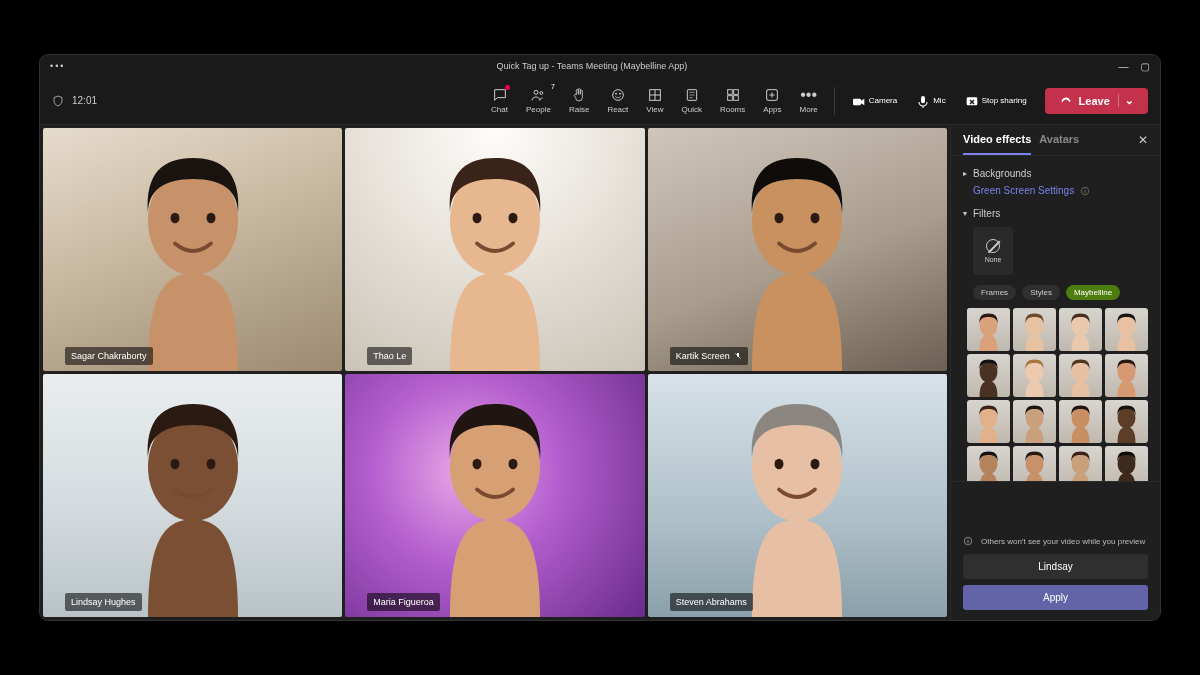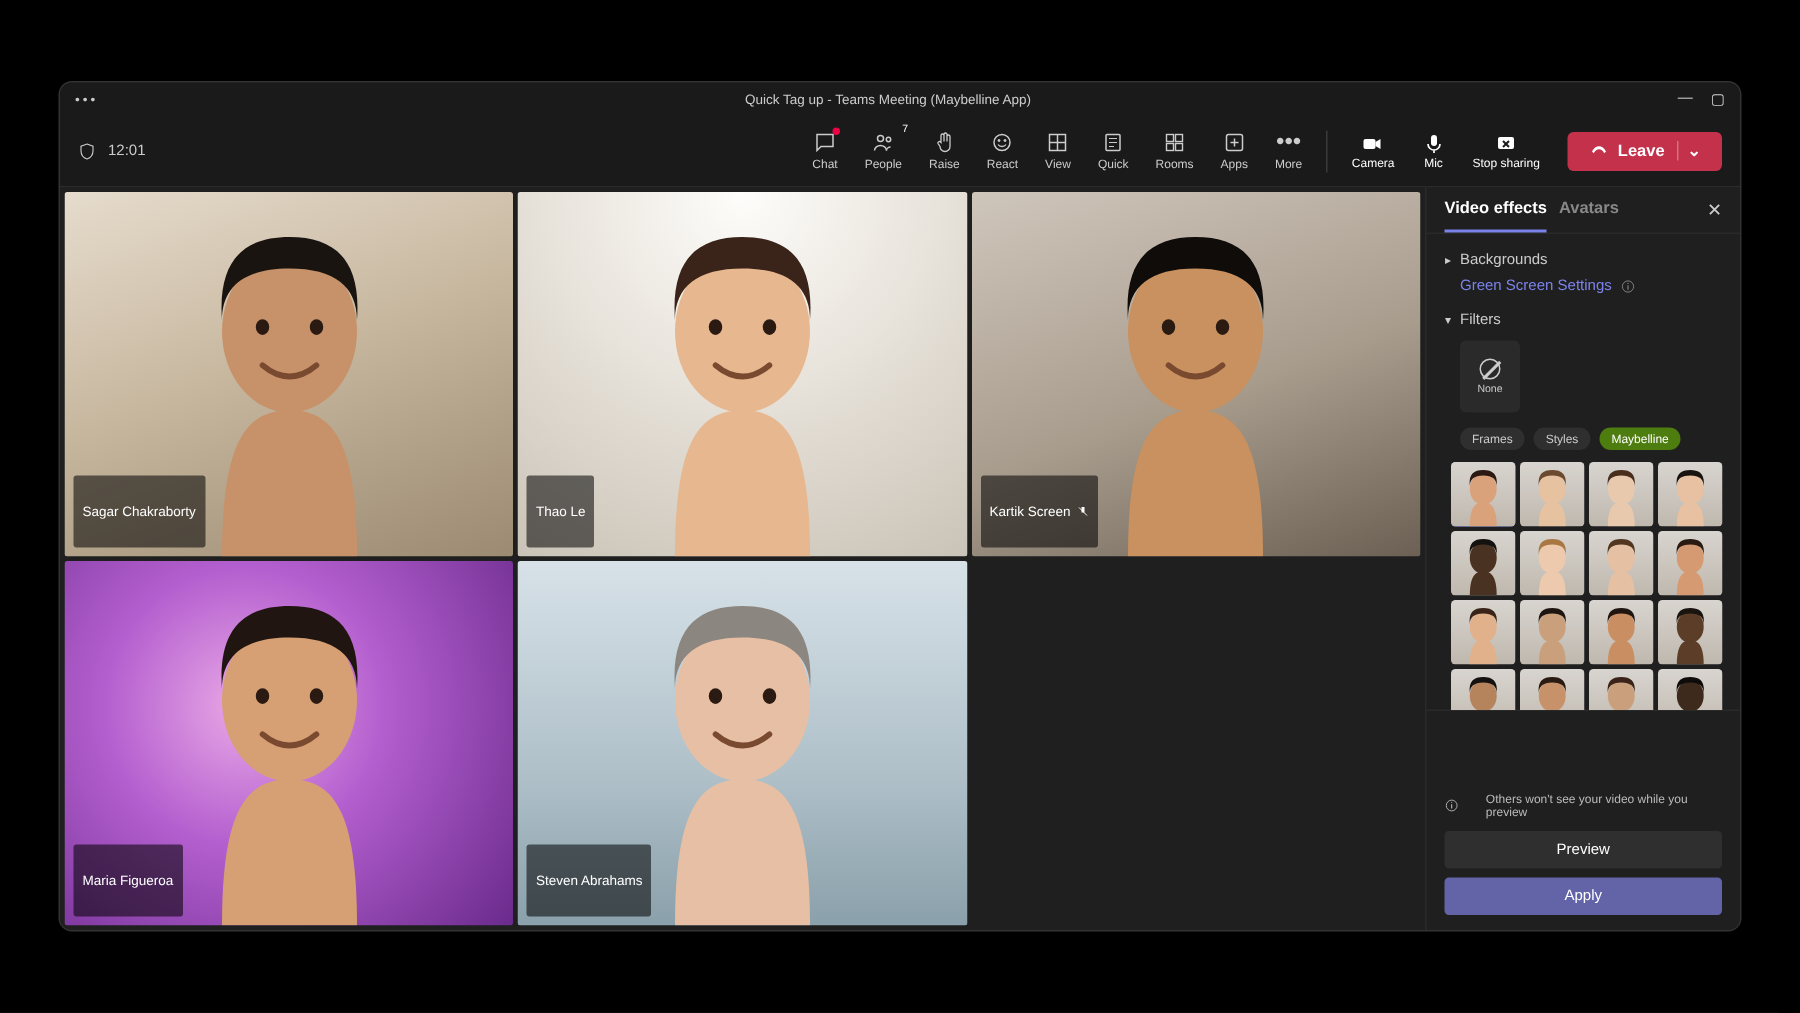--- a/index.html
+++ b/index.html
@@ -16,32 +16,32 @@
   .toolbar { height: 48px; background: #1a1a1a; display: flex; align-items: center; padding: 0 12px; color: #ccc; font-size: 9px; border-bottom: 1px solid #2a2a2a; }
   .toolbar .left { display: flex; align-items: center; gap: 8px; flex: 1; }
   .toolbar .shield { width: 12px; height: 14px; }
   .toolbar .actions { display: flex; gap: 2px; align-items: center; }
   .tool-btn { display: flex; flex-direction: column; align-items: center; gap: 2px; padding: 4px 8px; cursor: pointer; border-radius: 4px; position: relative; }
   .tool-btn .icon { width: 16px; height: 16px; fill: #ccc; stroke: #ccc; display:flex; align-items:center; justify-content:center; }
   .tool-btn .label { font-size: 8px; color: #ccc; }
   .badge { position: absolute; top: 0; right: 4px; font-size: 7px; color: #fff; }
   .badge.dot { width: 5px; height: 5px; background: #e04; border-radius: 50%; top: 2px; right: 6px; }
   .divider { width: 1px; height: 28px; background: #3a3a3a; margin: 0 6px; }
-  .media-btn { display: flex; flex-direction: column; align-items: center; gap: 2px; padding: 4px 8px; cursor: pointer; color: #fff; }
+  .media-btn { display: flex; flex-direction: row; align-items: center; gap: 2px; padding: 4px 8px; cursor: pointer; color: #fff; }
   .media-btn .icon { width: 16px; height: 14px; fill: #fff; }
   .media-btn .label { font-size: 8px; }
   .leave-btn { background: #c4314b; color: #fff; padding: 6px 14px; border-radius: 4px; display: flex; align-items: center; gap: 6px; cursor: pointer; margin-left: 8px; font-size: 11px; font-weight: 600; }
   .leave-btn .chev { border-left: 1px solid rgba(255,255,255,.3); padding-left: 6px; margin-left: 2px; }
 
   .body { flex: 1; display: flex; overflow: hidden; }
   .grid { flex: 1; display: grid; grid-template-columns: repeat(3, 1fr); grid-template-rows: repeat(2, 1fr); gap: 3px; padding: 3px; background: #1f1f1f; }
   .tile { position: relative; overflow: hidden; border-radius: 2px; }
   .tile .bg { position: absolute; inset: 0; }
   .tile .person { position: absolute; inset: 0; }
-  .name-tag { position: absolute; bottom: 6px; left: 6px; background: rgba(0,0,0,.55); color: #fff; font-size: 9px; padding: 19px 6px; border-radius: 2px; display: flex; align-items: center; gap: 4px; }
+  .name-tag { position: absolute; bottom: 6px; left: 22px; background: rgba(0,0,0,.55); color: #fff; font-size: 9px; padding: 4px 6px; border-radius: 2px; display: flex; align-items: center; gap: 4px; }
 
   
   .bg1 { background: linear-gradient(160deg, #e6dccd 0%, #c8b8a0 45%, #9c8a72 100%); }
   .bg2 { background: radial-gradient(circle at 50% 0%, #fefdfb 0%, #e8e3db 45%, #cac3b7 100%); }
   .bg3 { background: linear-gradient(160deg, #cfc6bb 0%, #a89c8d 55%, #6c6054 100%); }
   .bg4 { background: linear-gradient(180deg, #e9edef 0%, #d6dde0 50%, #b9c3c7 100%); }
   .bg5 { background: radial-gradient(circle at 40% 40%, #e9a8e6 0%, #b45fcf 40%, #6a2a8c 100%); }
   .bg6 { background: linear-gradient(180deg, #d7e2e8 0%, #aebfc8 60%, #8aa0aa 100%); }
 
   svg.head { position: absolute; left: 50%; bottom: 0; transform: translateX(-50%); }
@@ -59,21 +59,21 @@
   .none-tile .circ { width: 14px; height: 14px; border: 1.5px solid #ccc; border-radius: 50%; position: relative; }
   .none-tile .circ:after { content:""; position:absolute; width: 16px; height: 1.5px; background:#ccc; transform: rotate(-45deg); top:6px; left:-1px; }
   .none-tile span { font-size: 7px; color:#ccc; }
   .pills { display: flex; gap: 6px; margin: 0 0 8px 10px; }
   .pill { background: #2f2f2f; color: #ccc; font-size: 8px; padding: 3px 8px; border-radius: 10px; cursor: pointer; }
   .pill.active { background: #4d7c0f; color: #fff; }
   .thumb-grid { display: grid; grid-template-columns: repeat(4, 1fr); gap: 3px; margin-left: 4px; }
   .thumb { aspect-ratio: 1/1; border-radius: 3px; overflow: hidden; cursor: pointer; position: relative; }
   .thumb.sel { outline: 2px solid #7b83eb; outline-offset: -2px; }
   .panel-footer { padding: 10px 12px; border-top: 1px solid #2a2a2a; }
-  .hint { display: flex; align-items: center; gap: 18px; font-size: 8px; color: #bbb; margin-bottom: 8px; margin-top: 44px; }
+  .hint { display: flex; align-items: center; gap: 8px; font-size: 8px; color: #bbb; margin-bottom: 8px; margin-top: 44px; }
   .panel .btn { width: 100%; padding: 7px 0; text-align: center; border-radius: 3px; cursor: pointer; font-size: 10px; margin-top: 6px; }
   .btn.secondary { background: #2f2f2f; color: #fff; }
   .btn.primary { background: #6264a7; color: #fff; }
 
   .mic-muted { width: 8px; height: 8px; }
 </style>
 </head>
 <body>
 
 <div class="canvas">
@@ -265,20 +265,37 @@
             </div>
     <div class="name-tag">
       <span>Kartik Screen</span>
       <svg class="mic-muted" viewBox="0 0 24 24">
                 <path d="M9 3h6v11H9z" fill="#fff"></path>
                 <line x1="4" y1="4" x2="20" y2="20" stroke="#fff" stroke-width="2"></line>
               </svg>
     </div>
           </div>
           <div class="tile">
+    <div class="bg bg4"></div>
+    <div class="person">
+              <svg class="head" width="200" height="240" viewBox="0 0 120 160">
+    <path d="M30 160 C30 110 40 95 60 95 C80 95 90 110 90 160 Z" fill="#7a4f34"></path>
+    <ellipse cx="60" cy="60" rx="30" ry="36" fill="#7a4f34"></ellipse>
+    <path d="M30 55 C28 28 40 18 60 18 C80 18 92 28 90 55 C90 40 80 32 60 32 C40 32 30 40 30 55 Z" fill="#2a1a12"></path>
+    <ellipse cx="48" cy="58" rx="3" ry="3.5" fill="#2a1a12"></ellipse>
+    <ellipse cx="72" cy="58" rx="3" ry="3.5" fill="#2a1a12"></ellipse>
+    <path d="M48 75 Q60 85 72 75" stroke="#7a4a30" stroke-width="2.5" fill="none" stroke-linecap="round"></path>
+  </svg>
+            </div>
+    <div class="name-tag">
+      <span>Lindsay Hughes</span>
+
+    </div>
+          </div>
+          <div class="tile">
     <div class="bg bg5"></div>
     <div class="person">
               <svg class="head" width="200" height="240" viewBox="0 0 120 160">
     <path d="M30 160 C30 110 40 95 60 95 C80 95 90 110 90 160 Z" fill="#d6a074"></path>
     <ellipse cx="60" cy="60" rx="30" ry="36" fill="#d6a074"></ellipse>
     <path d="M30 55 C28 28 40 18 60 18 C80 18 92 28 90 55 C90 40 80 32 60 32 C40 32 30 40 30 55 Z" fill="#201510"></path>
     <ellipse cx="48" cy="58" rx="3" ry="3.5" fill="#2a1a12"></ellipse>
     <ellipse cx="72" cy="58" rx="3" ry="3.5" fill="#2a1a12"></ellipse>
     <path d="M48 75 Q60 85 72 75" stroke="#7a4a30" stroke-width="2.5" fill="none" stroke-linecap="round"></path>
   </svg>
@@ -472,20 +489,20 @@
         </div>
         <div class="panel-footer">
           <div class="hint">
             <svg width="10" height="10" viewBox="0 0 24 24">
                 <circle cx="12" cy="12" r="9" fill="none" stroke="#bbb" stroke-width="1.5"></circle>
                 <line x1="12" y1="10" x2="12" y2="17" stroke="#bbb" stroke-width="1.8"></line>
                 <circle cx="12" cy="7" r="1" fill="#bbb"></circle>
               </svg>
             <span>Others won't see your video while you preview</span>
           </div>
-          <div class="btn secondary">Preview</div>
+          <div class="btn secondary">Lindsay</div>
           <div class="btn primary">Apply</div>
         </div>
       </div>
     </div>
 
   </div>
 </div>
 
 </body></html>

